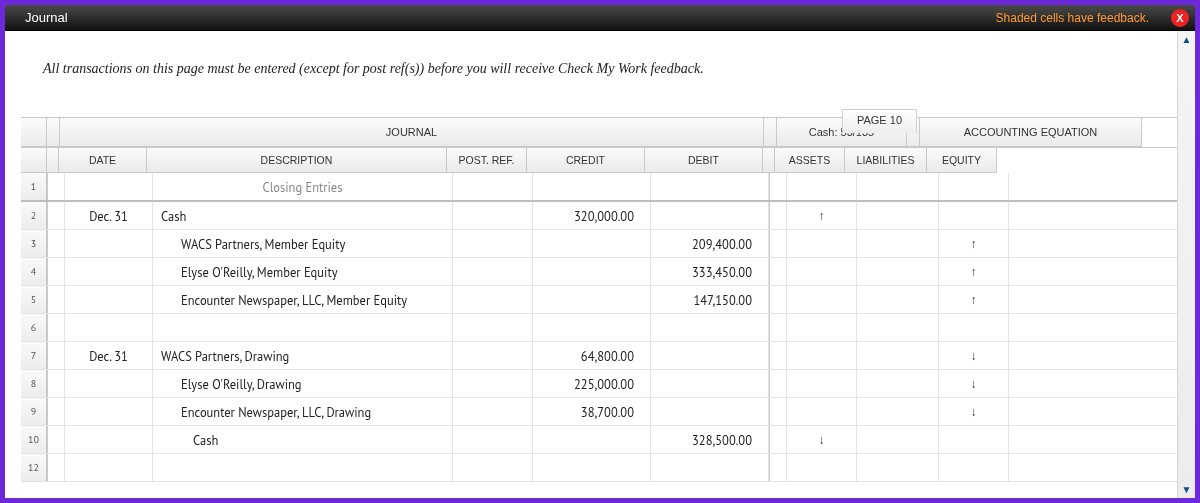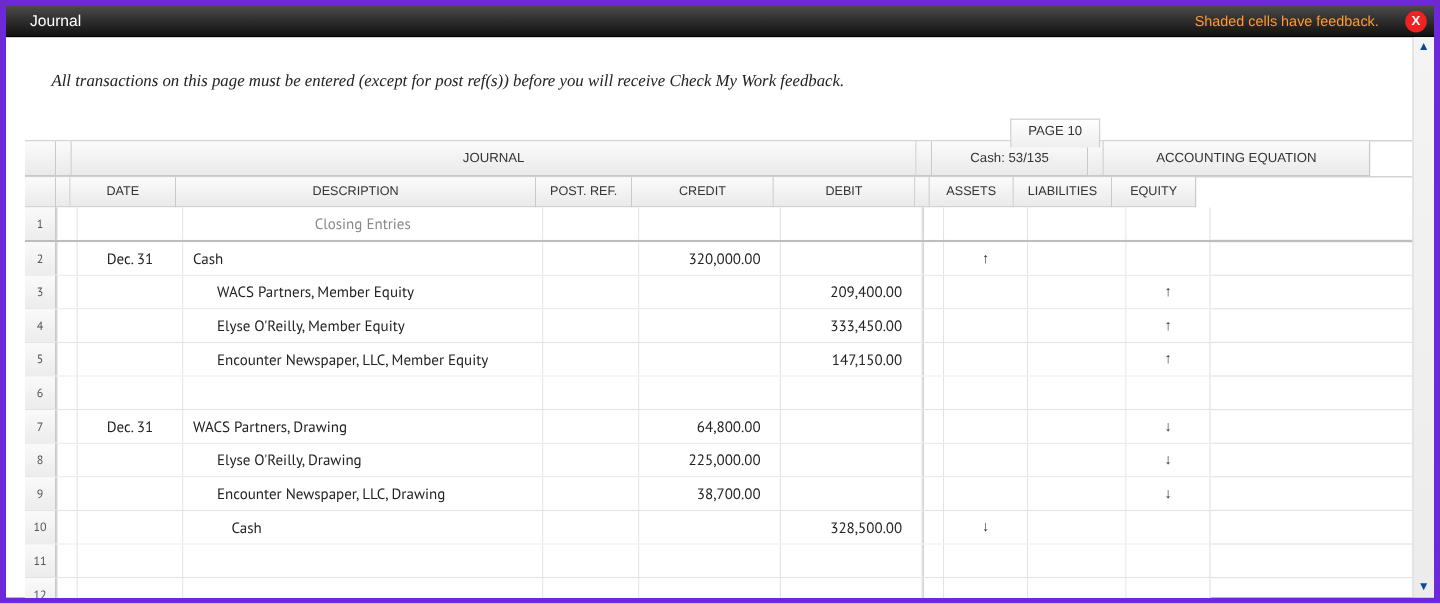--- a/index.html
+++ b/index.html
@@ -82,21 +82,21 @@
   }
 
   
   .page-tag-row {
     position: relative;
     height: 22px;
   }
   .page-tag {
     position: absolute;
     right: 260px;
-    top: 4px;
+    top: 14px;
     height: 24px;
     padding: 4px 14px;
     background: linear-gradient(#fff,#eee);
     border: 1px solid #d0d0d0;
     border-bottom: none;
     font-size: 11px;
     color: #333;
   }
 
   
@@ -350,33 +350,20 @@
           <div class="jcell c-debit"></div>
           <div class="jcell c-credit">328,500.00</div>
           <div class="jcell eq-gap"></div>
           <div class="jcell c-eq">
             <span class="arrow-glyph">↓</span>
           </div>
           <div class="jcell c-eq" style="width: 82px;"></div>
           <div class="jcell c-eq"></div>
         </div>
         <div class="jrow">
-          <div class="jcell row-num">11</div>
-          <div class="jcell spacer"></div>
-          <div class="jcell c-date"></div>
-          <div class="jcell c-desc"></div>
-          <div class="jcell c-post"></div>
-          <div class="jcell c-debit"></div>
-          <div class="jcell c-credit"></div>
-          <div class="jcell eq-gap"></div>
-          <div class="jcell c-eq"></div>
-          <div class="jcell c-eq" style="width: 82px;"></div>
-          <div class="jcell c-eq"></div>
-        </div>
-        <div class="jrow">
           <div class="jcell row-num">12</div>
           <div class="jcell spacer"></div>
           <div class="jcell c-date"></div>
           <div class="jcell c-desc"></div>
           <div class="jcell c-post"></div>
           <div class="jcell c-debit"></div>
           <div class="jcell c-credit"></div>
           <div class="jcell eq-gap"></div>
           <div class="jcell c-eq"></div>
           <div class="jcell c-eq" style="width: 82px;"></div>

